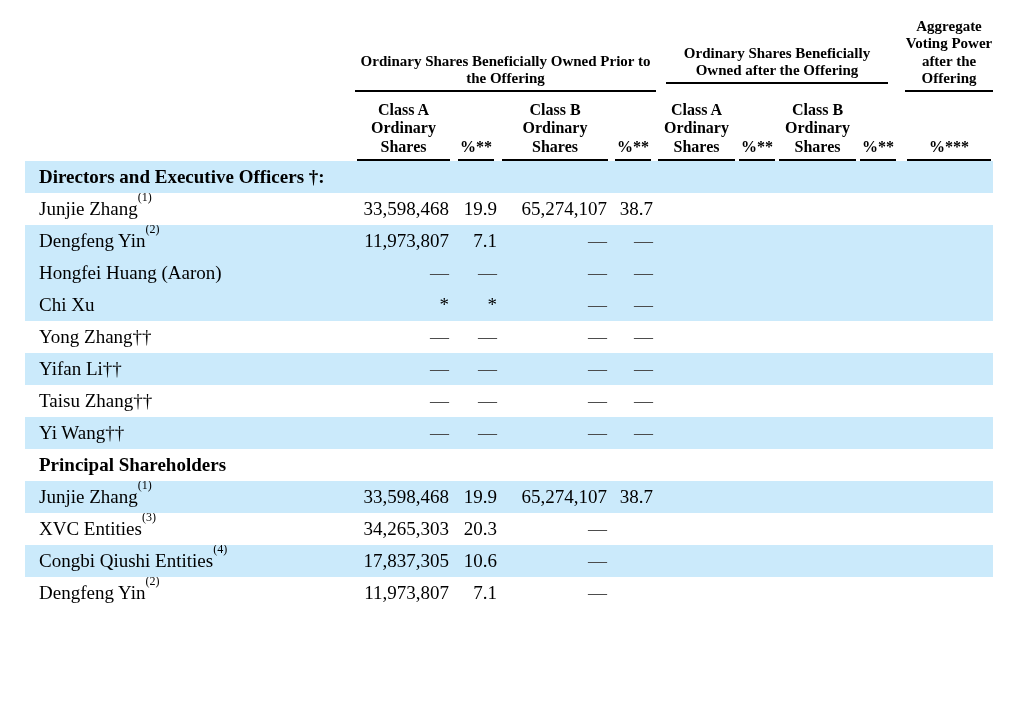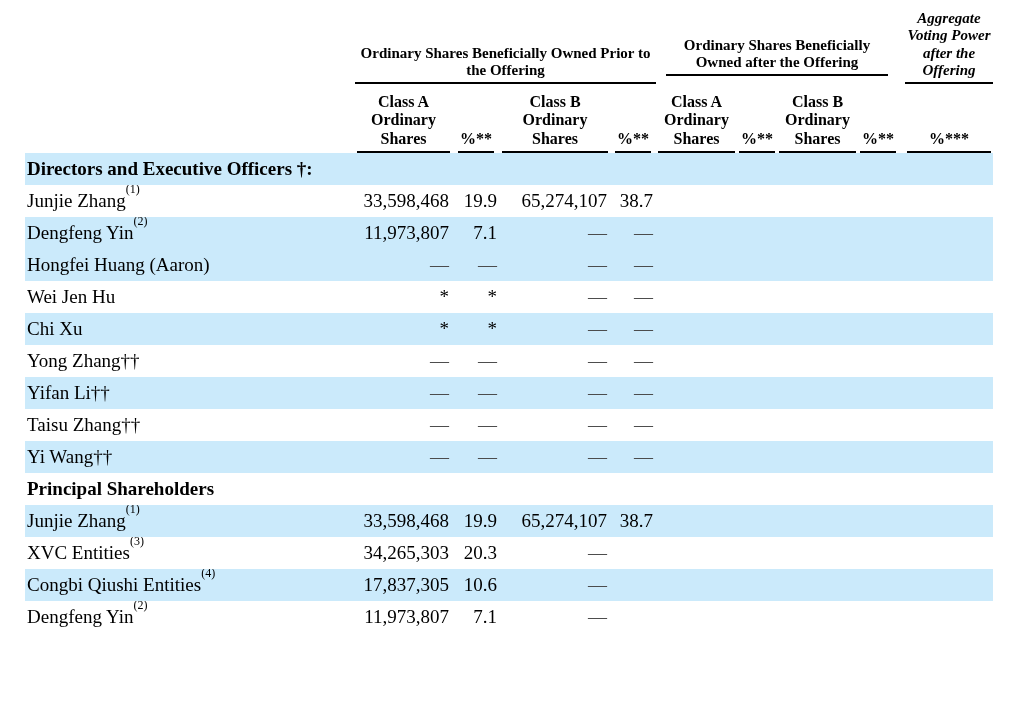--- a/index.html
+++ b/index.html
@@ -31,21 +31,21 @@
     text-align: center;
   }
   .gwrap {
     border-bottom: 2.5px solid #000;
     padding-bottom: 3px;
     font-size: 15px;
     line-height: 1.15;
     text-align: center;
   }
   th.g2 .gwrap { margin: 0 10px 8px 10px; }
-  th.g3 .gwrap { margin: 0 0 0 7px; font-style: italic; }
+  th.g3 .gwrap { margin: 8px 0 0 7px; }
   tr.sub-row th {
     padding: 9px 2px 0 2px;
     font-size: 16px;
     line-height: 1.15;
     vertical-align: bottom;
   }
   .srule {
     display: block;
     border-bottom: 2.5px solid #000;
     padding-bottom: 3px;
@@ -62,21 +62,21 @@
   
   tbody td {
     height: 32px;
     font-size: 19px;
     padding: 0;
     white-space: nowrap;
     overflow: hidden;
     vertical-align: middle;
   }
   tbody tr.shaded { background: #cbeafb; }
-  td.name { text-align: left; padding-left: 2px; }
+  td.name { text-align: left; padding-left: 14px; }
   td.num  { text-align: right; padding-right: 3px; }
   tr.section td.name { font-weight: bold; }
   td.num.dash { color: #454545; }
   sup.fnote {
     font-size: 12px;
     line-height: 0;
     position: relative;
     top: -7px;
   }
 </style>
@@ -175,32 +175,20 @@
           <td class="num dash">—</td>
           <td class="num dash">—</td>
           <td class="num dash">—</td>
           <td class="num dash">—</td>
           <td class="num"></td>
           <td class="num"></td>
           <td class="num"></td>
           <td class="num"></td>
           <td class="num"></td>
         </tr>
-        <tr>
-          <td class="name"><span>Wei Jen Hu</span></td>
-          <td class="num">*</td>
-          <td class="num">*</td>
-          <td class="num dash">—</td>
-          <td class="num dash">—</td>
-          <td class="num"></td>
-          <td class="num"></td>
-          <td class="num"></td>
-          <td class="num"></td>
-          <td class="num"></td>
-        </tr>
         <tr class="shaded">
           <td class="name"><span>Chi Xu</span></td>
           <td class="num">*</td>
           <td class="num">*</td>
           <td class="num dash">—</td>
           <td class="num dash">—</td>
           <td class="num"></td>
           <td class="num"></td>
           <td class="num"></td>
           <td class="num"></td>

